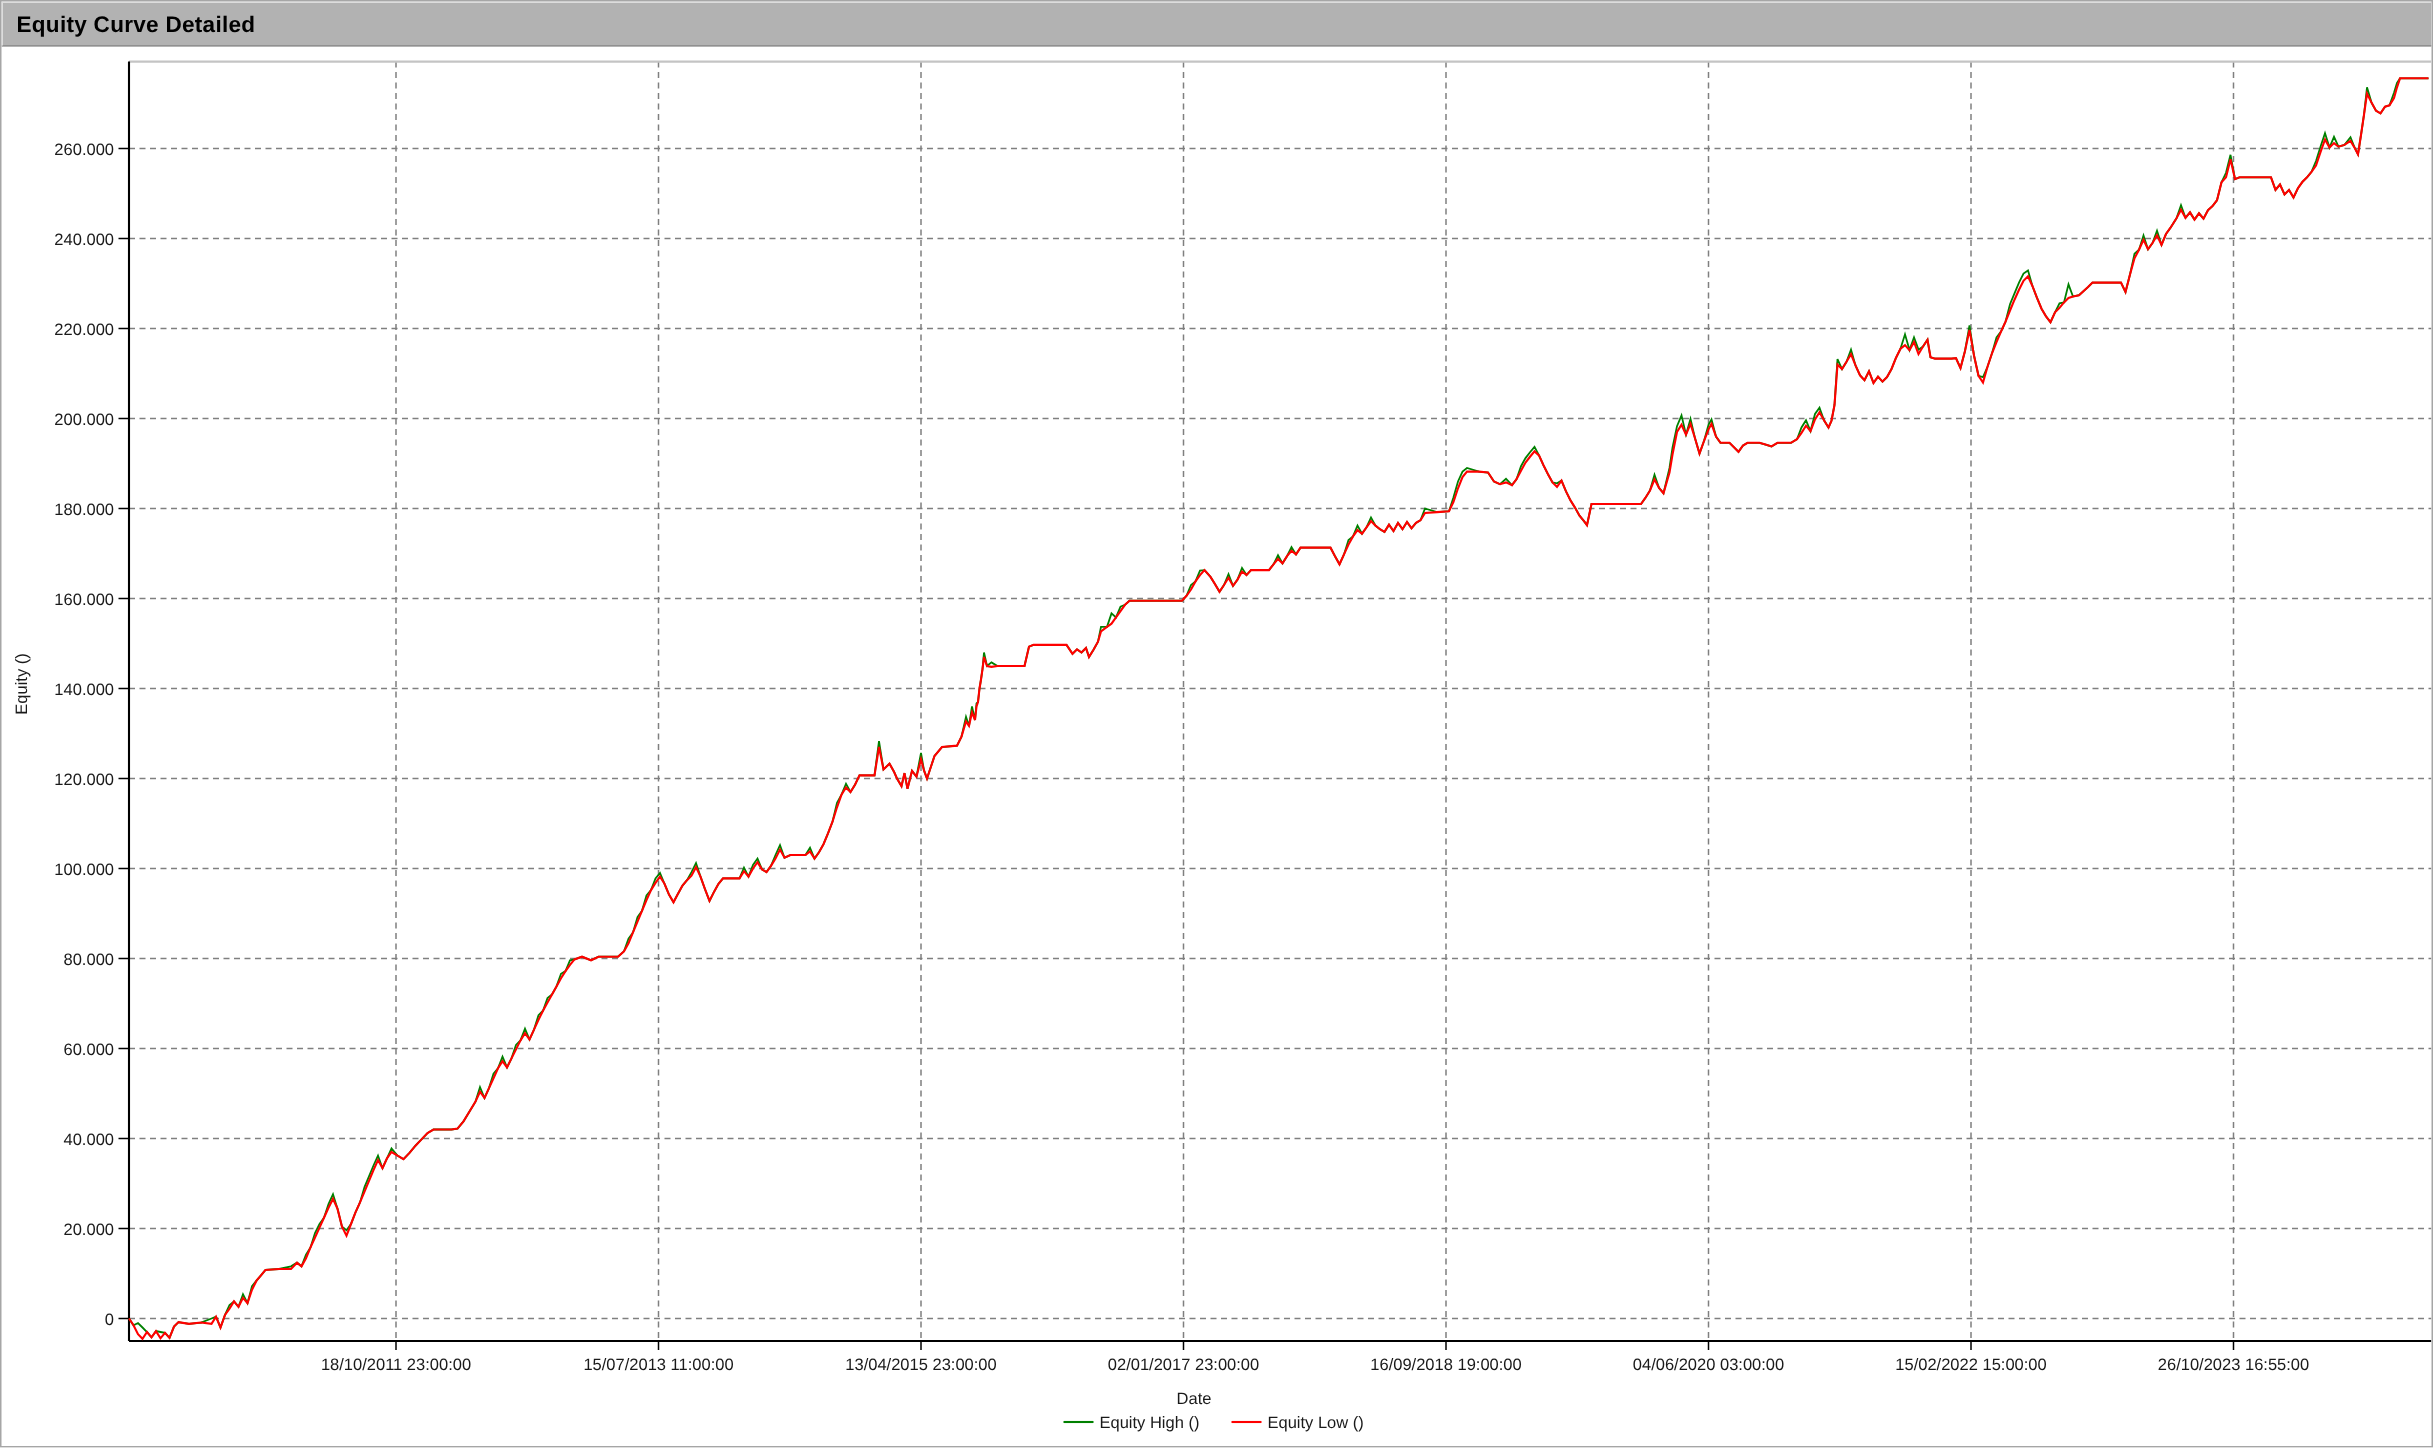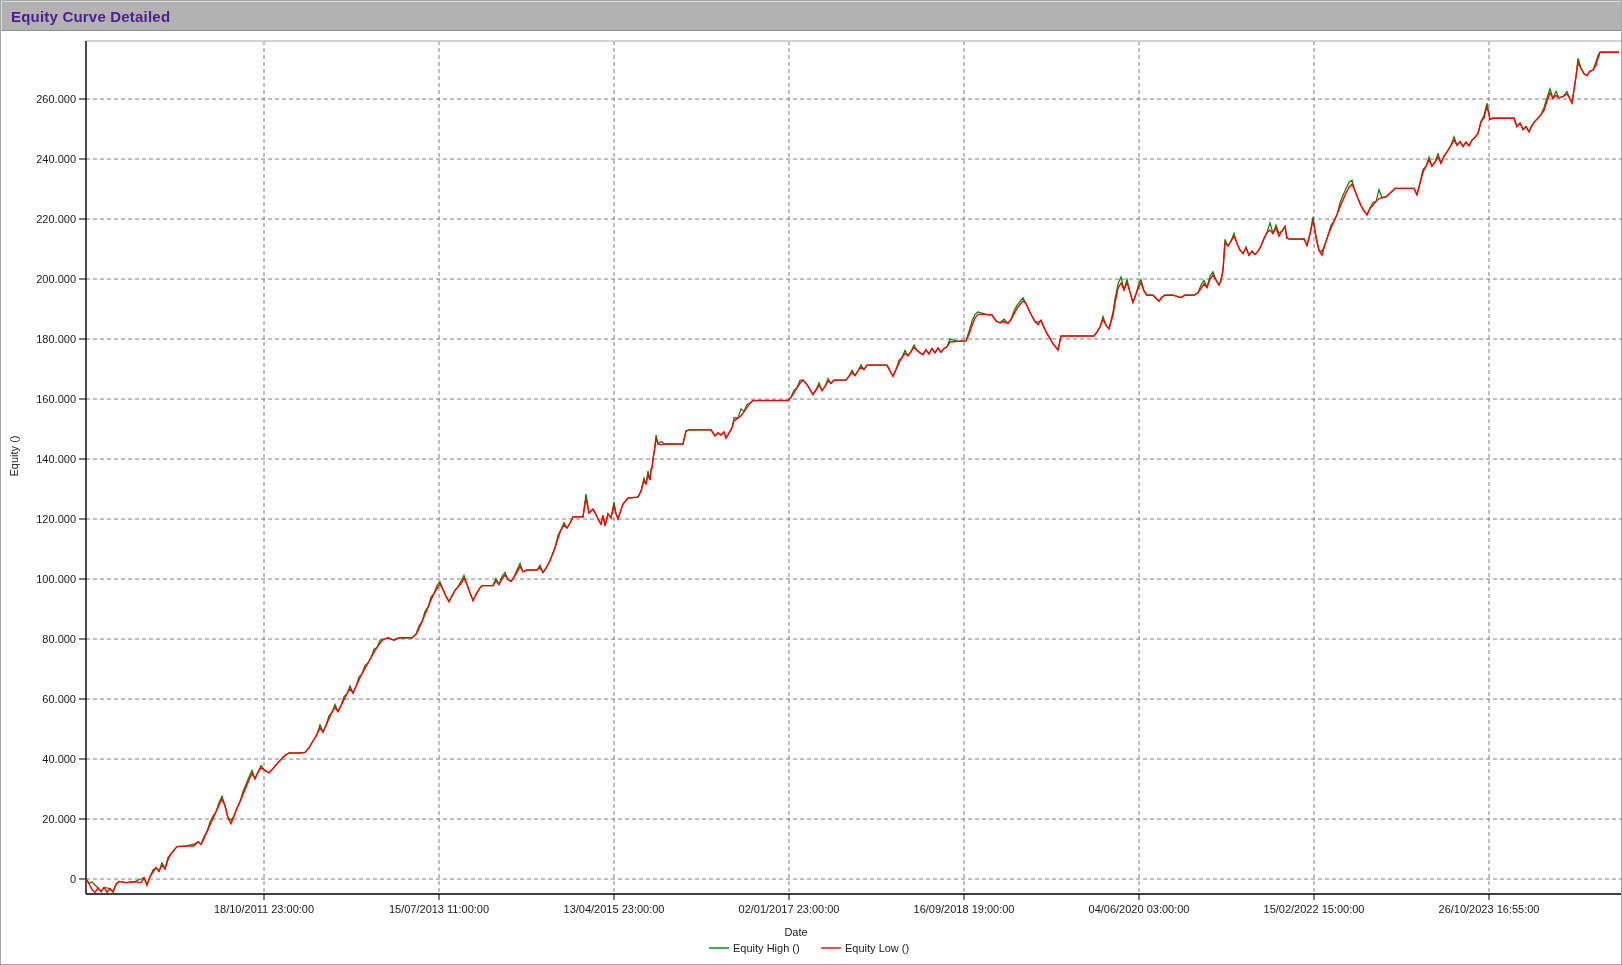--- a/index.html
+++ b/index.html
@@ -8,21 +8,21 @@
     border:1px solid #a6a6a6;overflow:hidden;
     font-family:"Liberation Sans", sans-serif;
   }
   #titlebar{
     height:30px;background:#b2b2b2;
     border-top:1px solid #dcdcdc;border-left:1px solid #dcdcdc;border-bottom:1px solid #909090;
     box-sizing:border-box;
     display:flex;align-items:center;
   }
   #titlebar .title{
-    color:#4c1d95;font-size:15px;font-weight:bold;padding-left:9px;letter-spacing:0.2px;
+    color:#000000;font-size:15px;font-weight:bold;padding-left:9px;letter-spacing:0.2px;
   }
   #chart-area{position:absolute;left:0;top:30px;width:1620px;height:933px;}
   svg text{font-family:"Liberation Sans", sans-serif;}
   .ticklabel{font-size:11px;fill:#1a1a1a;}
   .axis-title{font-size:11px;fill:#1a1a1a;}
   .legend-label{font-size:11px;fill:#1a1a1a;}
 </style>
 </head>
 <body>
 

